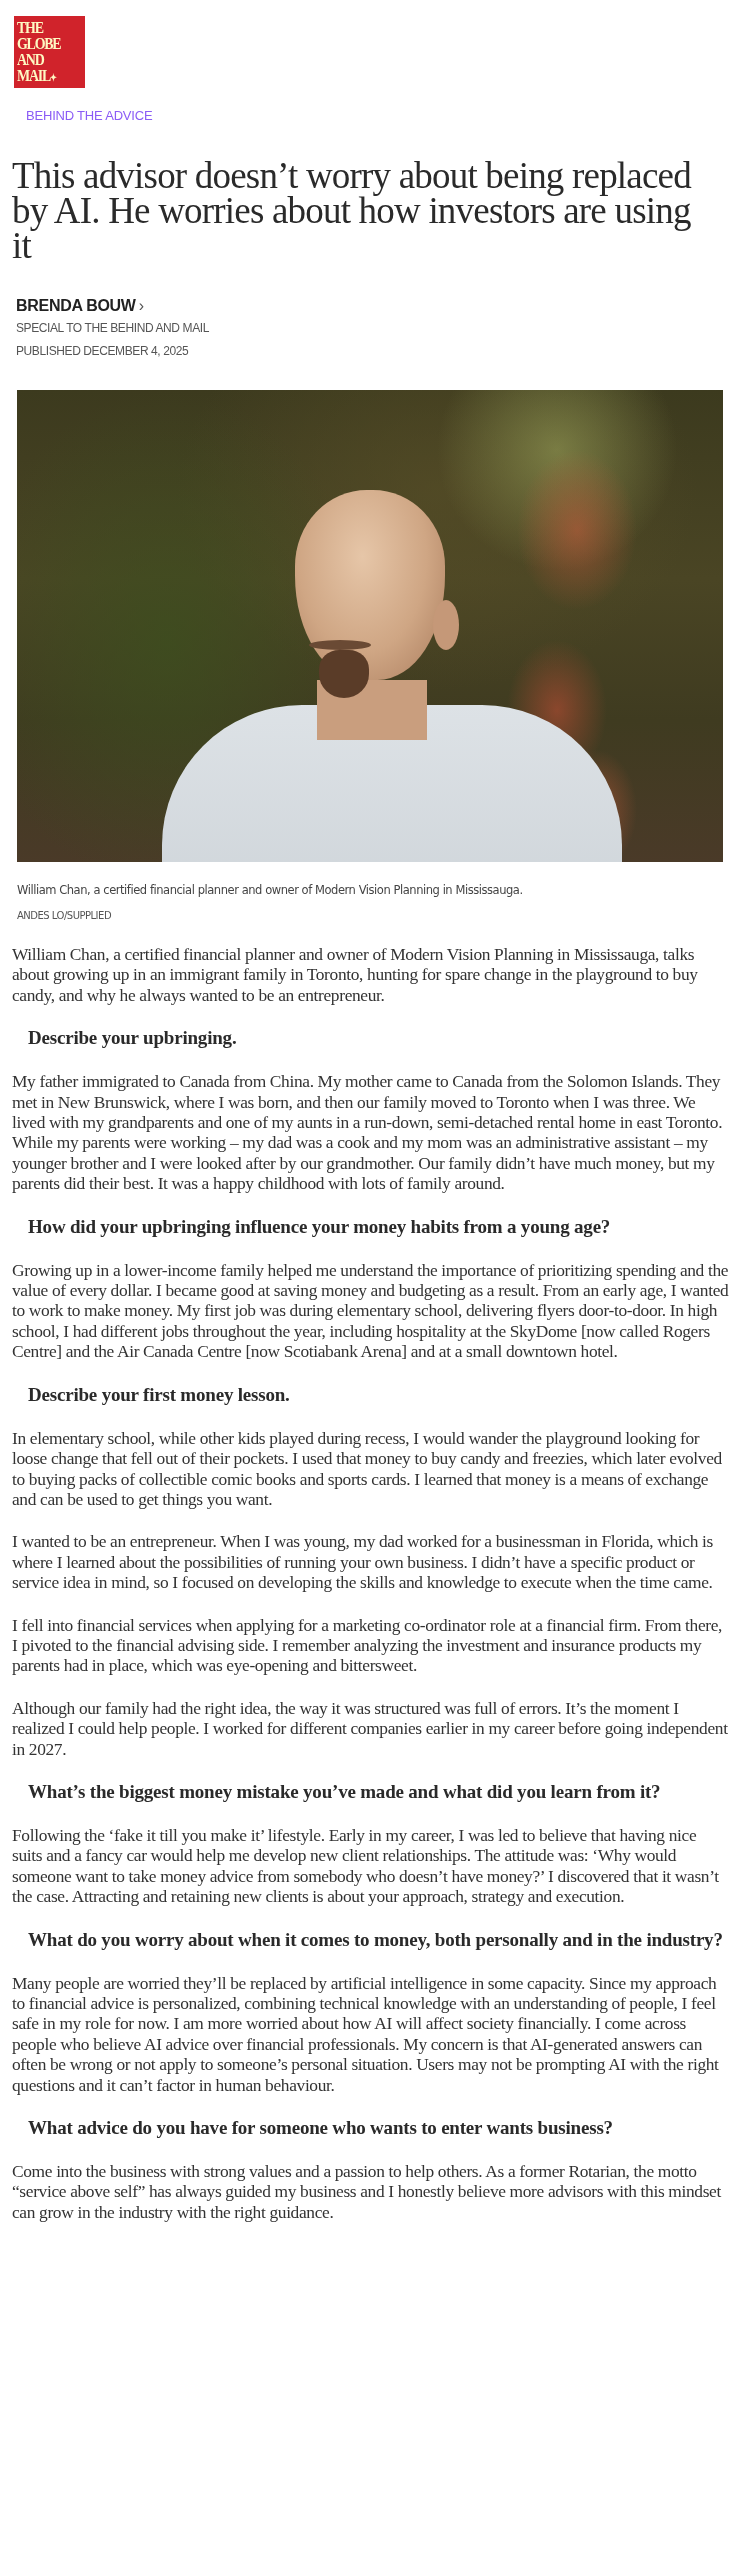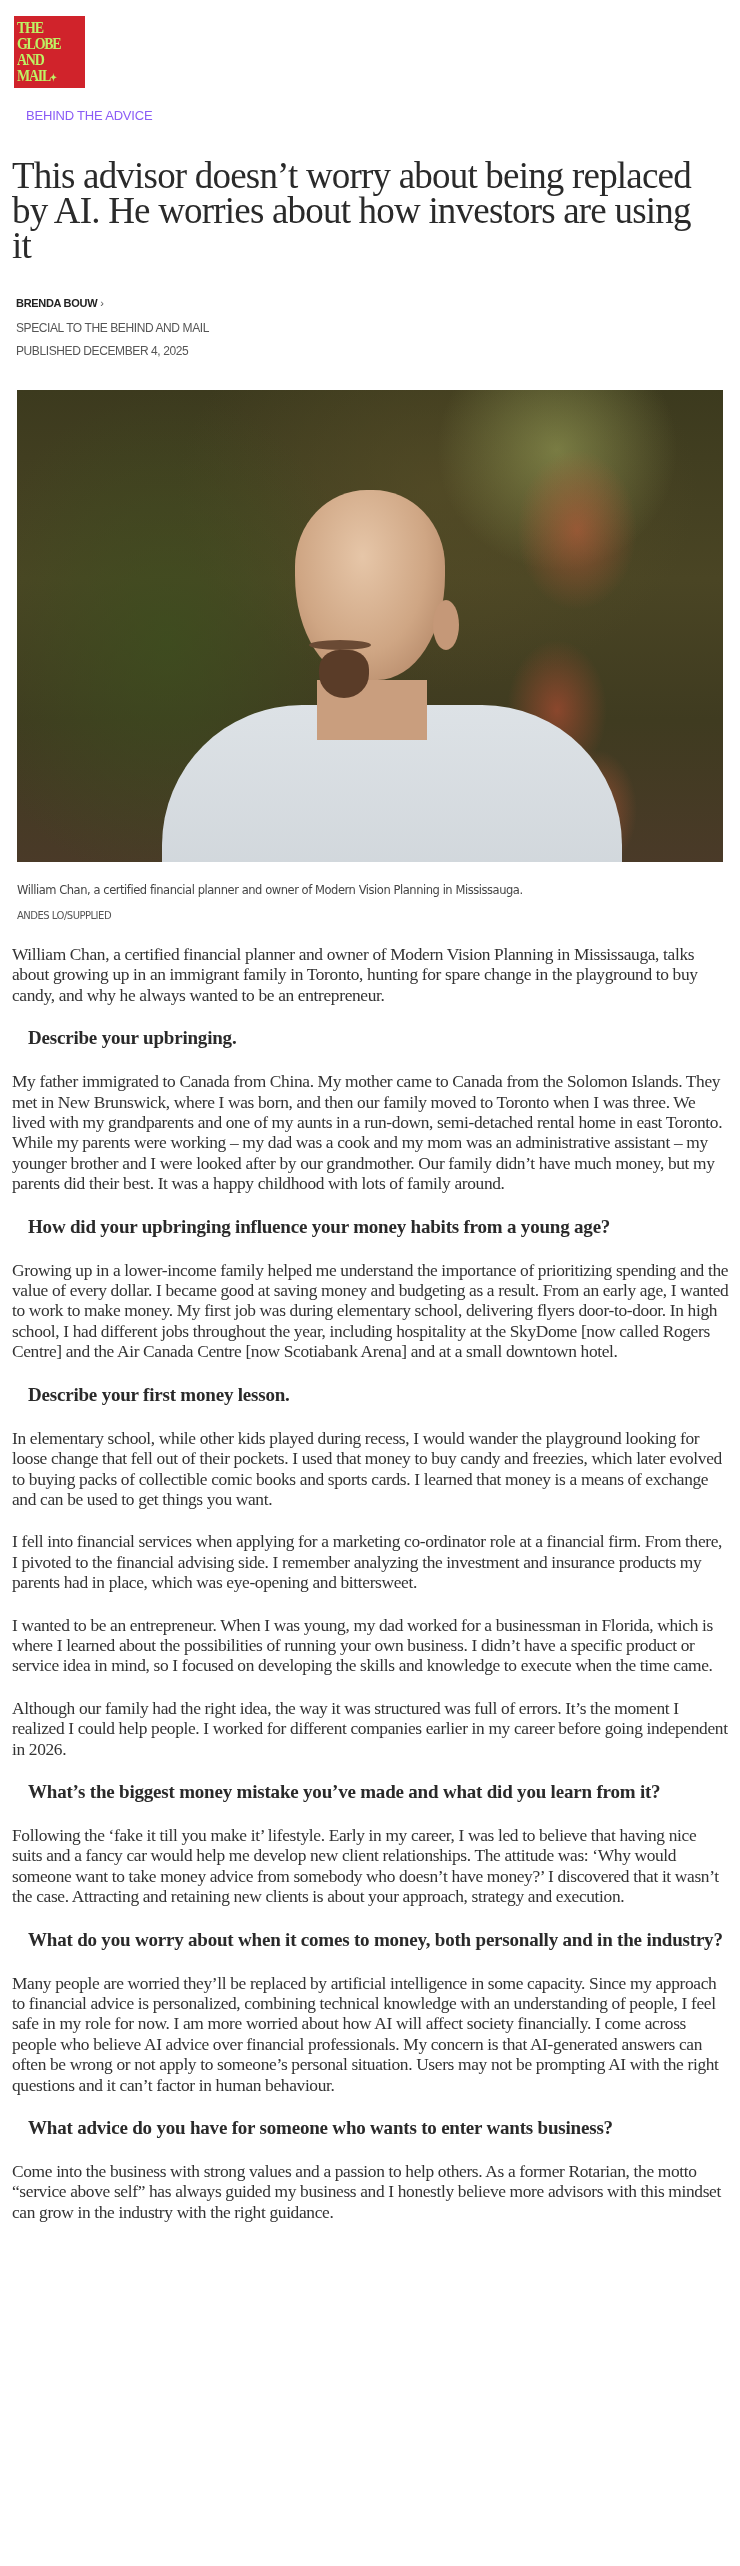--- a/index.html
+++ b/index.html
@@ -8,21 +8,21 @@
     font-family: "Liberation Serif", "DejaVu Serif", serif;
     color: #2b2b2b;
     position: relative;
     height: 2566px;
     overflow: hidden;
   }
   .logo {
     position: absolute; left: 14px; top: 16px;
     width: 71px; height: 72px;
     background: #d0232b;
-    color: #bef264;
+    color: #fef9c3;
     font-family: "Liberation Serif", serif;
     font-weight: bold;
     font-size: 17px;
     line-height: 16px;
     padding: 4px 0 12px 3px;
     letter-spacing: -1.5px;
     transform-origin: left top;
   }
   .logo span { display: block; transform: scaleX(0.82); transform-origin: left; }
   .logo .leaf { font-size: 10px; letter-spacing: 0; }
@@ -37,21 +37,21 @@
     position: absolute; left: 12px; top: 158px; width: 700px;
     font-family: "Liberation Serif", serif;
     font-size: 37px; line-height: 35px;
     color: #2a2a2a;
     font-weight: normal;
     letter-spacing: -0.8px;
   }
   .byline {
     position: absolute; left: 16px; top: 297px;
     font-family: "Liberation Sans", sans-serif;
-    font-size: 11px; font-weight: bold; color: #222;
+    font-size: 16px; font-weight: bold; color: #222;
     letter-spacing: -0.3px;
   }
   .byline .chev { font-weight: normal; color: #555; margin-left: 3px; }
   .meta1 {
     position: absolute; left: 16px; top: 321px;
     font-family: "Liberation Sans", sans-serif;
     font-size: 12px; color: #555; letter-spacing: -0.4px;
   }
   .meta2 {
     position: absolute; left: 16px; top: 344px;
@@ -165,23 +165,23 @@
 
   <h2>Describe your upbringing.</h2>
   <p>My father immigrated to Canada from China. My mother came to Canada from the Solomon Islands. They met in New Brunswick, where I was born, and then our family moved to Toronto when I was three. We lived with my grandparents and one of my aunts in a run-down, semi-detached rental home in east Toronto. While my parents were working – my dad was a cook and my mom was an administrative assistant – my younger brother and I were looked after by our grandmother. Our family didn’t have much money, but my parents did their best. It was a happy childhood with lots of family around.</p>
 
   <h2>How did your upbringing influence your money habits from a young age?</h2>
   <p>Growing up in a lower-income family helped me understand the importance of prioritizing spending and the value of every dollar. I became good at saving money and budgeting as a result. From an early age, I wanted to work to make money. My first job was during elementary school, delivering flyers door-to-door. In high school, I had different jobs throughout the year, including hospitality at the SkyDome [now called Rogers Centre] and the Air Canada Centre [now Scotiabank Arena] and at a small downtown hotel.</p>
 
   <h2>Describe your first money lesson.</h2>
   <p>In elementary school, while other kids played during recess, I would wander the playground looking for loose change that fell out of their pockets. I used that money to buy candy and freezies, which later evolved to buying packs of collectible comic books and sports cards. I learned that money is a means of exchange and can be used to get things you want.</p>
 
+  <p>I wanted to be an entrepreneur. When I was young, my dad worked for a businessman in Florida, which is where I learned about the possibilities of running your own business. I didn’t have a specific product or service idea in mind, so I focused on developing the skills and knowledge to execute when the time came.</p>
   <p>I fell into financial services when applying for a marketing co-ordinator role at a financial firm. From there, I pivoted to the financial advising side. I remember analyzing the investment and insurance products my parents had in place, which was eye-opening and bittersweet.</p>
-  <p>I wanted to be an entrepreneur. When I was young, my dad worked for a businessman in Florida, which is where I learned about the possibilities of running your own business. I didn’t have a specific product or service idea in mind, so I focused on developing the skills and knowledge to execute when the time came.</p>
-  <p>Although our family had the right idea, the way it was structured was full of errors. It’s the moment I realized I could help people. I worked for different companies earlier in my career before going independent in 2026.</p>
+  <p>Although our family had the right idea, the way it was structured was full of errors. It’s the moment I realized I could help people. I worked for different companies earlier in my career before going independent in 2027.</p>
 
   <h2>What’s the biggest money mistake you’ve made and what did you learn from it?</h2>
   <p>Following the ‘fake it till you make it’ lifestyle. Early in my career, I was led to believe that having nice suits and a fancy car would help me develop new client relationships. The attitude was: ‘Why would someone want to take money advice from somebody who doesn’t have money?’ I discovered that it wasn’t the case. Attracting and retaining new clients is about your approach, strategy and execution.</p>
 
   <h2>What do you worry about when it comes to money, both personally and in the industry?</h2>
   <p>Many people are worried they’ll be replaced by artificial intelligence in some capacity. Since my approach to financial advice is personalized, combining technical knowledge with an understanding of people, I feel safe in my role for now. I am more worried about how AI will affect society financially. I come across people who believe AI advice over financial professionals. My concern is that AI-generated answers can often be wrong or not apply to someone’s personal situation. Users may not be prompting AI with the right questions and it can’t factor in human behaviour.</p>
 
   <h2>What advice do you have for someone who wants to enter wants business?</h2>
   <p>Come into the business with strong values and a passion to help others. As a former Rotarian, the motto “service above self” has always guided my business and I honestly believe more advisors with this mindset can grow in the industry with the right guidance.</p>
 </div>

